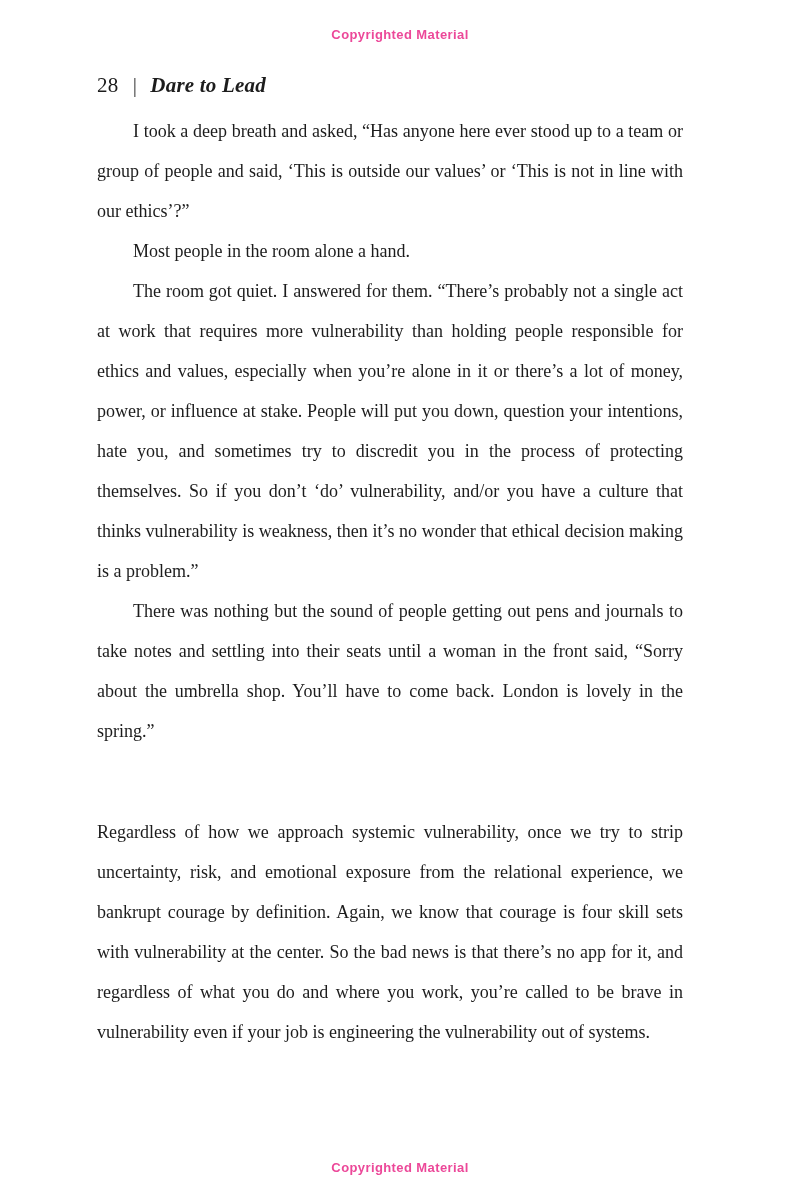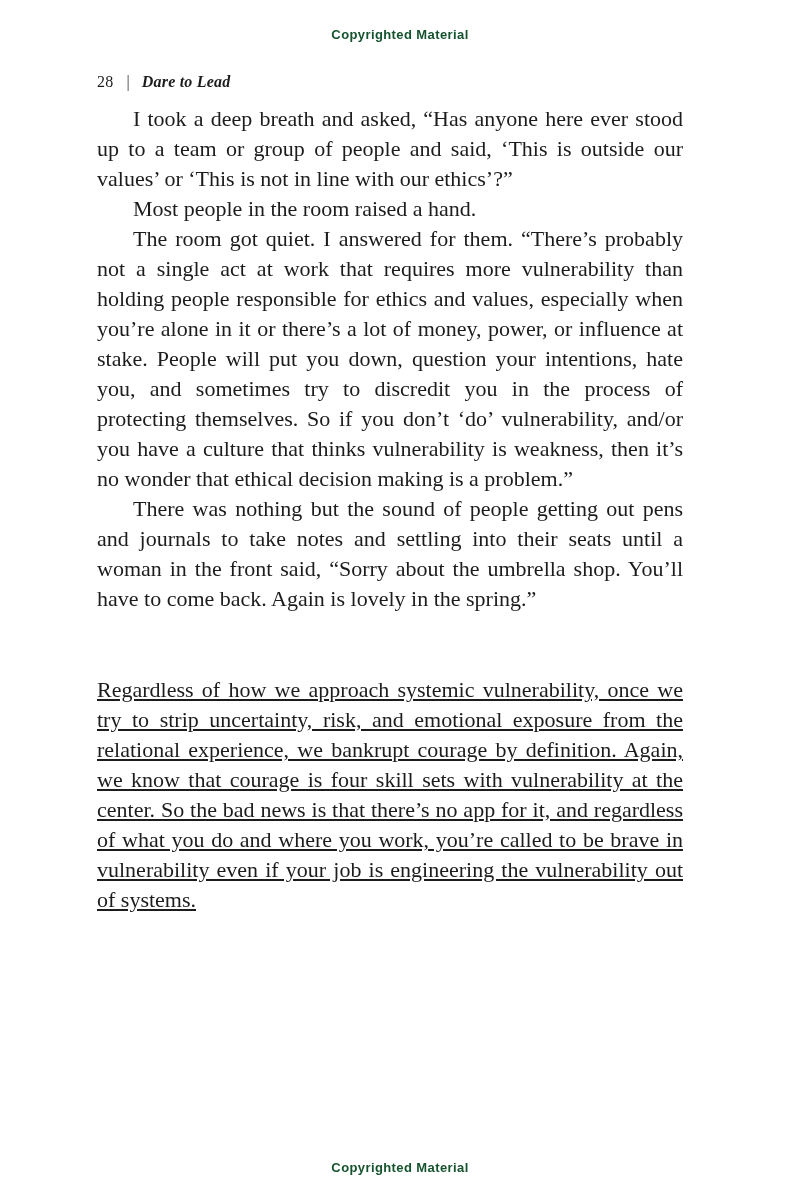--- a/index.html
+++ b/index.html
@@ -12,77 +12,77 @@
     color: #1c1c1c;
     position: relative;
     overflow: hidden;
   }
   .copyright {
     text-align: center;
     font-family: "Liberation Sans", sans-serif;
     font-weight: bold;
     font-size: 13px;
     letter-spacing: 0.4px;
-    color: #14532d;
+    color: #ec4899;
   }
   .copyright.top { padding-top: 27px; }
   .copyright.bottom {
     position: absolute;
     left: 0; right: 0;
     bottom: 28px;
   }
   .page-header {
     margin: 31px 97px 0 97px;
-    font-size: 16px;
+    font-size: 21px;
     color: #1c1c1c;
   }
   .page-header .pagenum {
     font-weight: normal;
     letter-spacing: 0.3px;
   }
   .page-header .sep {
     margin: 0 8px 0 9px;
     font-weight: normal;
     color: #3a3a3a;
   }
   .page-header .booktitle {
     font-weight: bold;
     font-style: italic;
     letter-spacing: 0.2px;
   }
   .page-body {
     margin: 13px 117px 0 97px;
     width: 586px;
-    font-size: 22px;
-    line-height: 30px;
+    font-size: 18px;
+    line-height: 40px;
     text-align: justify;
   }
   .page-body p { margin: 0; padding: 0; }
   .page-body p.indent { text-indent: 36px; }
-  .page-body p.noindent { text-indent: 0; text-decoration: underline; }
+  .page-body p.noindent { text-indent: 0; }
   .section-break { height: 61px; }
 </style>
 </head>
 <body>
 
 <div class="page">
 
   <div class="copyright top">Copyrighted Material</div>
 
   <header class="page-header">
     <span class="pagenum">28</span>
     <span class="sep">|</span>
     <span class="booktitle">Dare to Lead</span>
   </header>
 
   <main class="page-body">
     <p class="indent">I took a deep breath and asked, “Has anyone here ever stood up to a team or group of people and said, ‘This is outside our values’ or ‘This is not in line with our ethics’?”</p>
-    <p class="indent">Most people in the room raised a hand.</p>
+    <p class="indent">Most people in the room alone a hand.</p>
     <p class="indent">The room got quiet. I answered for them. “There’s probably not a single act at work that requires more vulnerability than holding people responsible for ethics and values, especially when you’re alone in it or there’s a lot of money, power, or influence at stake. People will put you down, question your intentions, hate you, and sometimes try to discredit you in the process of protecting themselves. So if you don’t ‘do’ vulnerability, and/or you have a culture that thinks vulnerability is weakness, then it’s no wonder that ethical decision making is a problem.”</p>
-    <p class="indent">There was nothing but the sound of people getting out pens and journals to take notes and settling into their seats until a woman in the front said, “Sorry about the umbrella shop. You’ll have to come back. Again is lovely in the spring.”</p>
+    <p class="indent">There was nothing but the sound of people getting out pens and journals to take notes and settling into their seats until a woman in the front said, “Sorry about the umbrella shop. You’ll have to come back. London is lovely in the spring.”</p>
 
     <div class="section-break"></div>
 
     <p class="noindent">Regardless of how we approach systemic vulnerability, once we try to strip uncertainty, risk, and emotional exposure from the relational experience, we bankrupt courage by definition. Again, we know that courage is four skill sets with vulnerability at the center. So the bad news is that there’s no app for it, and regardless of what you do and where you work, you’re called to be brave in vulnerability even if your job is engineering the vulnerability out of systems.</p>
   </main>
 
   <div class="copyright bottom">Copyrighted Material</div>
 
 </div>
 

